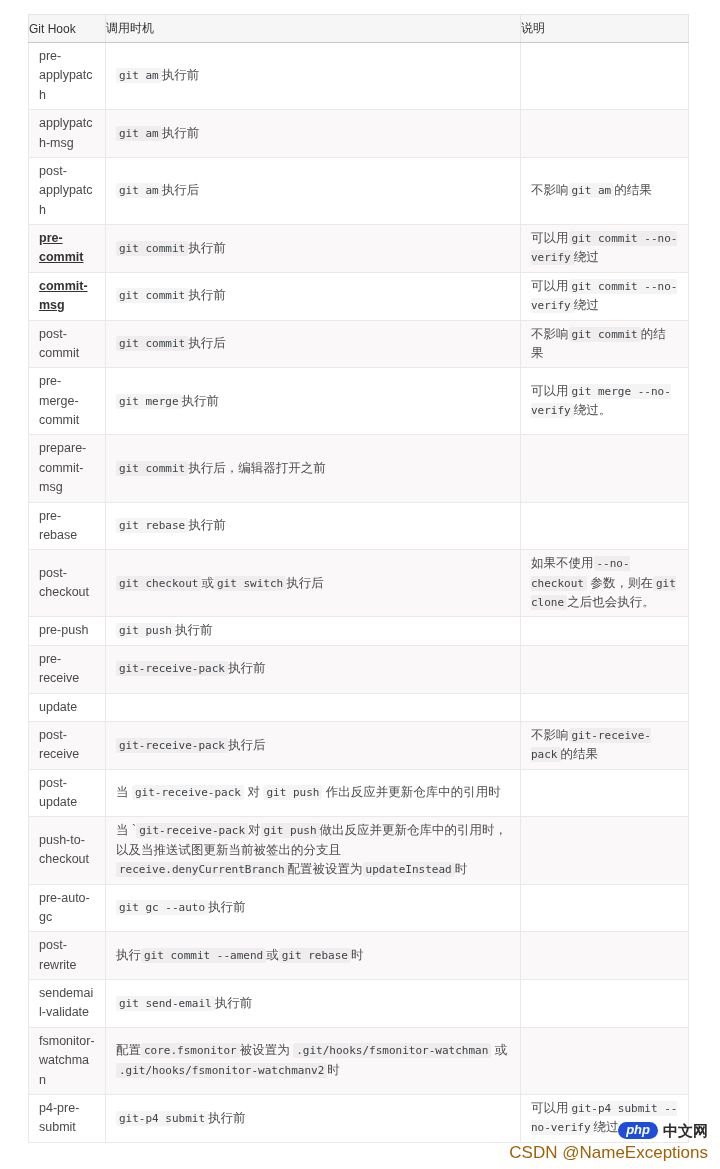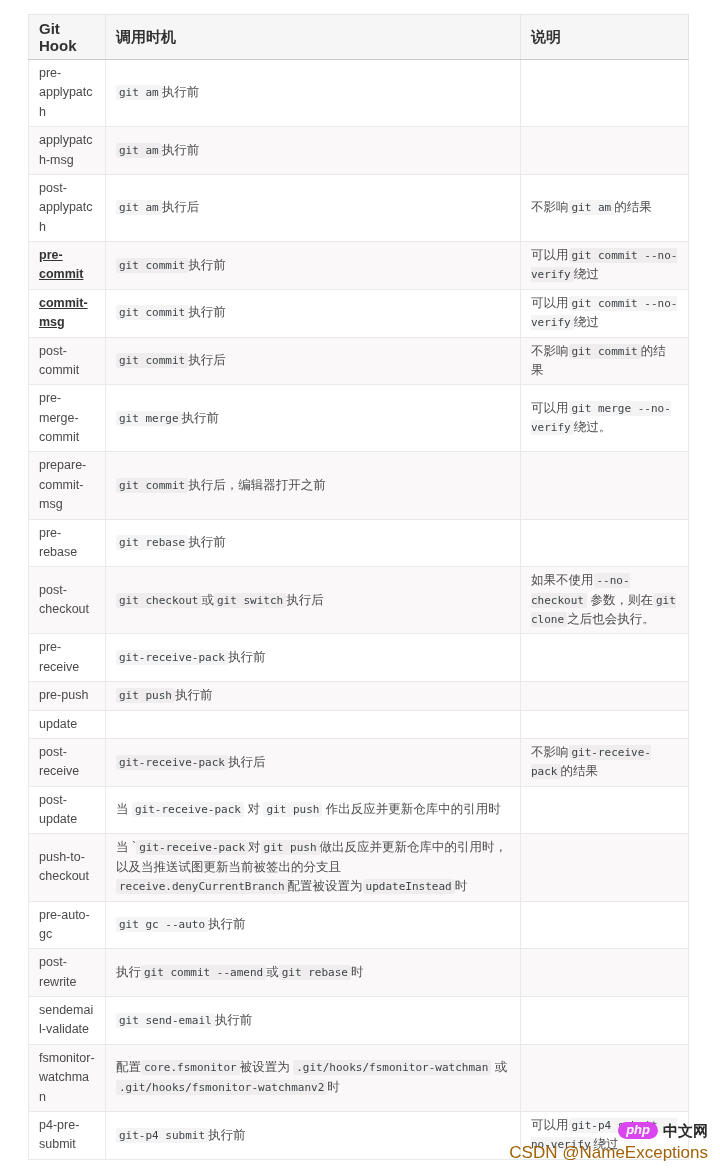--- a/index.html
+++ b/index.html
@@ -25,24 +25,24 @@
     width: 100%;
     table-layout: fixed;
     font-size: 12.5px;
     color: #4d4d4d;
   }
   table.hooks th {
     background: #f6f6f6;
     border: 1px solid #e5e5e5;
     border-bottom: 1px solid #c9c9c9;
     text-align: left;
-    padding: 5px 10px;
-    font-weight: bold;
+    padding: 5px 0;
+    font-weight: normal;
     color: #333333;
-    font-size: 15px;
+    font-size: 12px;
   }
   table.hooks td {
     border: 1px solid #e9e9e9;
     padding: 4px 10px;
     line-height: 1.55;
     vertical-align: middle;
     word-wrap: break-word;
   }
   tbody tr { background: #ffffff; }
   tbody tr:nth-child(even) { background: #faf8f8; }
@@ -66,21 +66,21 @@
   }
   .wm-badge-line {
     display: flex;
     align-items: center;
     justify-content: flex-end;
     gap: 5px;
     margin-bottom: 0;
   }
   .php-pill {
     display: inline-block;
-    background: #d946ef;
+    background: #1d4ed8;
     color: #ffffff;
     font-style: italic;
     font-weight: bold;
     font-size: 13px;
     padding: 1px 8px 2px 8px;
     border-radius: 9px;
     font-family: "Liberation Sans", sans-serif;
   }
   .site-name {
     font-size: 15px;
@@ -167,28 +167,28 @@
   </tr>
 
   <tr>
     <td class="hook">post-checkout</td>
     <td class="timing"><code class="chip">git checkout</code>或<code class="chip">git switch</code>执行后</td>
     <td class="note">如果不使用<code class="chip">--no-checkout</code> 参数，则在<code class="chip">git clone</code>之后也会执行。</td>
   </tr>
 
 
   <tr>
+    <td class="hook">pre-push</td>
+    <td class="timing"><code class="chip">git push</code>执行前</td>
+    <td class="note"></td>
+  </tr>
+
+  <tr>
     <td class="hook">pre-receive</td>
     <td class="timing"><code class="chip">git-receive-pack</code>执行前</td>
-    <td class="note"></td>
-  </tr>
-
-  <tr>
-    <td class="hook">pre-push</td>
-    <td class="timing"><code class="chip">git push</code>执行前</td>
     <td class="note"></td>
   </tr>
 
   <tr>
     <td class="hook">update</td>
     <td class="timing"></td>
     <td class="note"></td>
   </tr>
 
   <tr>

